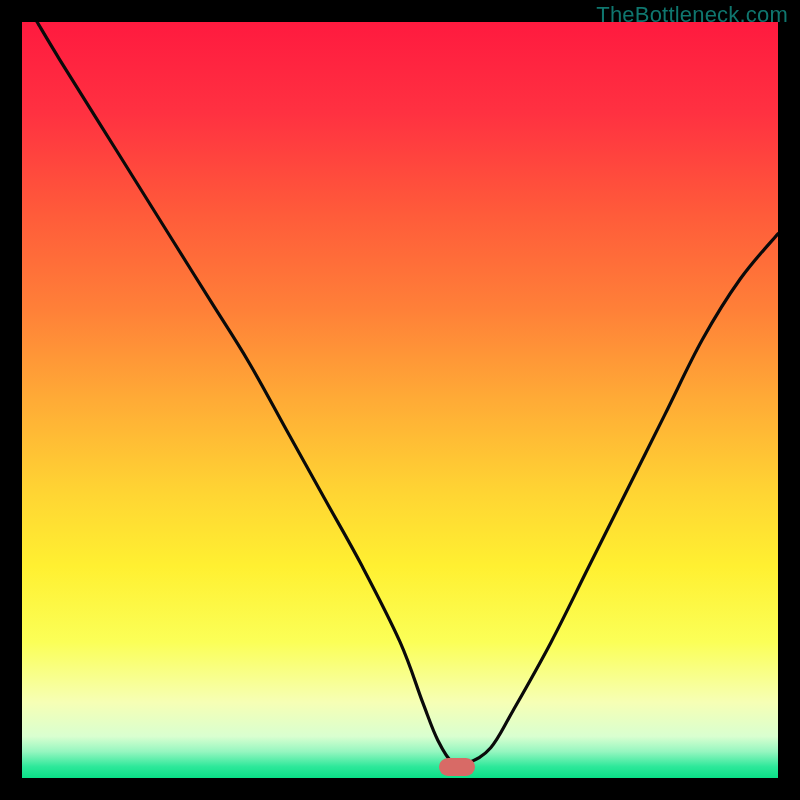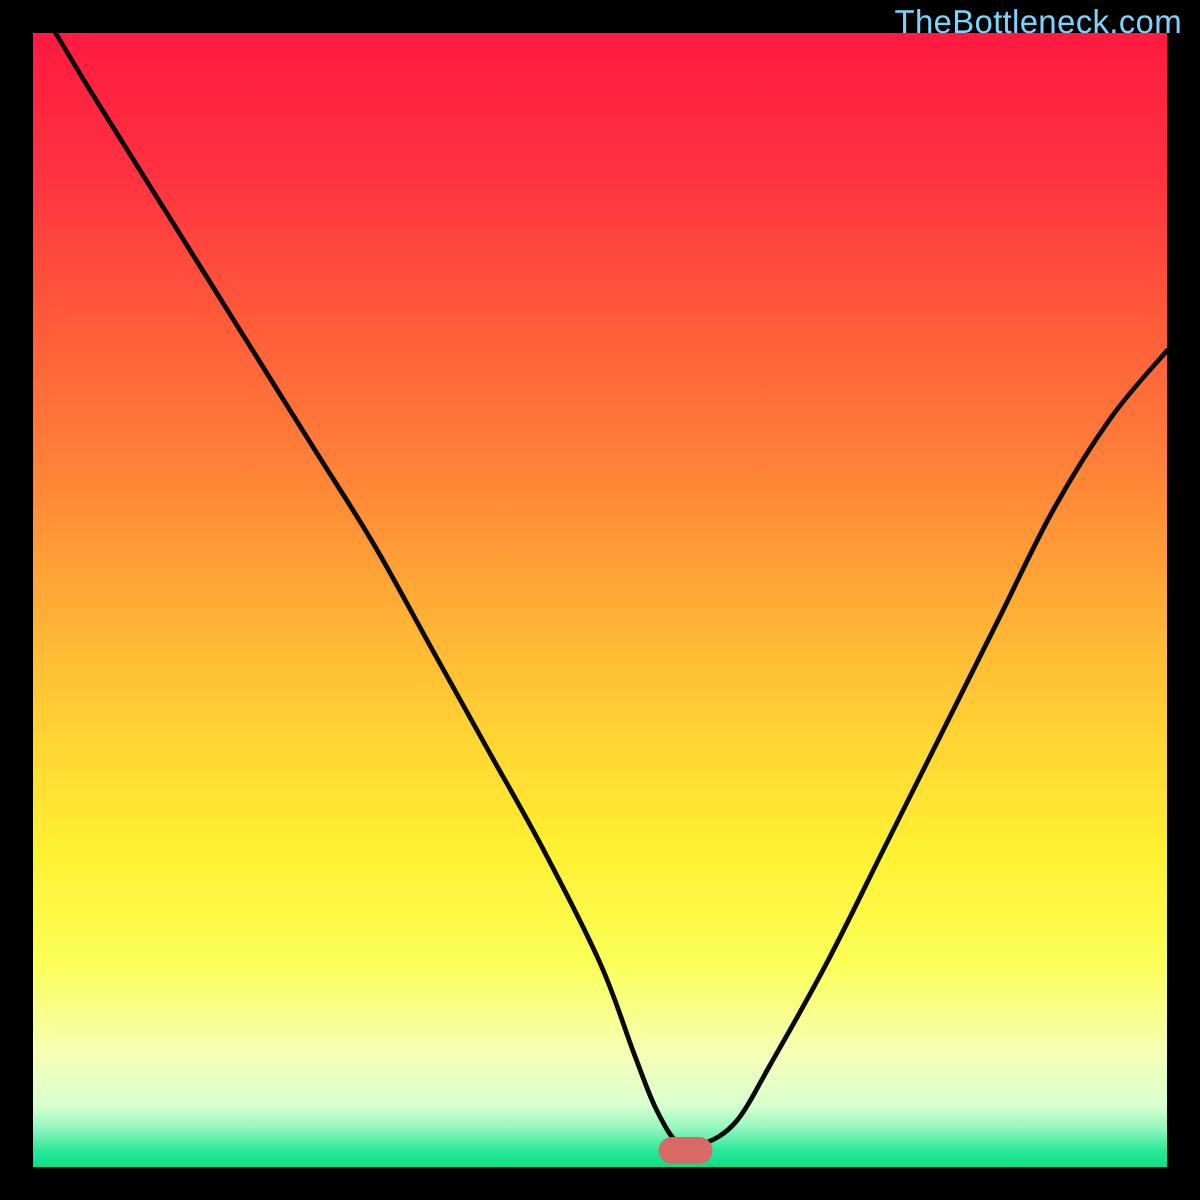--- a/index.html
+++ b/index.html
@@ -14,21 +14,21 @@
   .frame {
     position: relative;
     width: 800px;
     height: 800px;
     background: #000000;
   }
   .watermark {
     position: absolute;
     top: 2px;
     right: 12px;
-    color: #7dd3fc;
+    color: #0f766e;
     font-size: 22px;
     font-weight: 500;
     letter-spacing: 0.2px;
     z-index: 10;
   }
   .plot-area {
     position: absolute;
     left: 22px;
     top: 22px;
     width: 756px;

